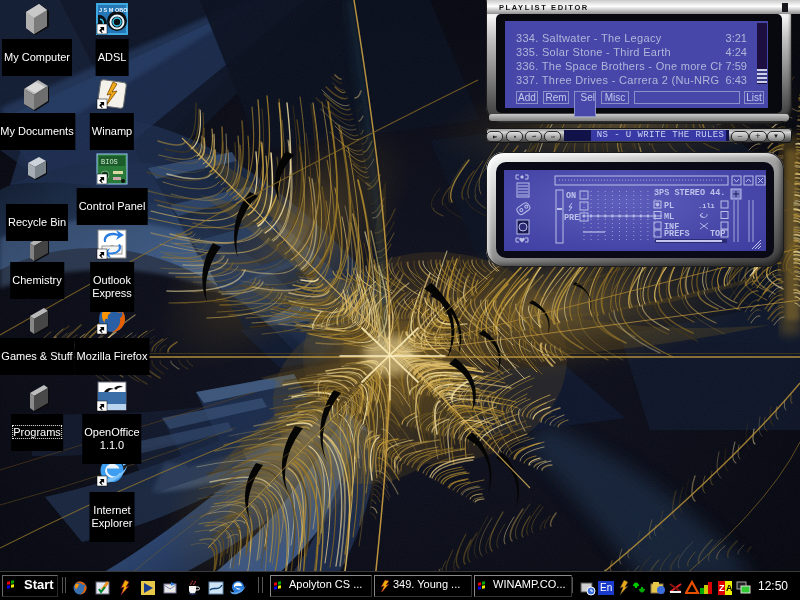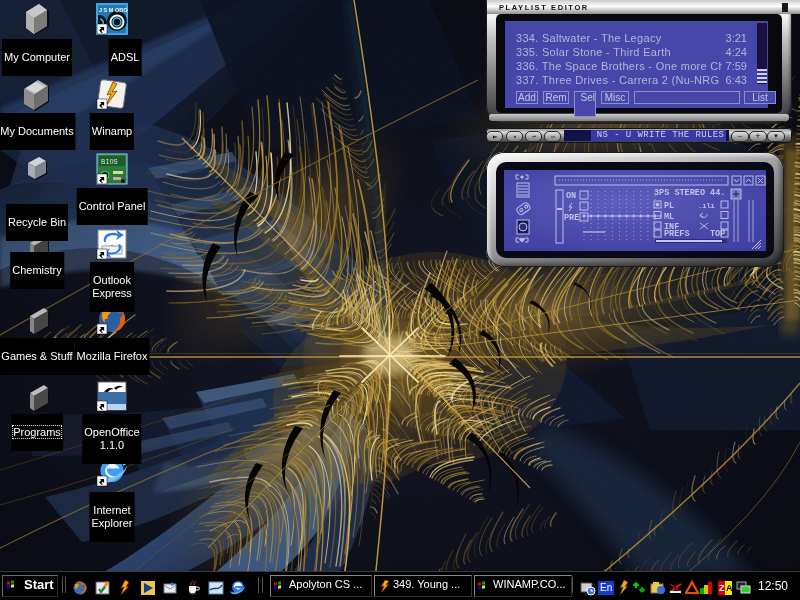--- a/index.html
+++ b/index.html
@@ -1831,26 +1831,26 @@
 <path d="M9,14 h14 v3 h-14 z" fill="#3d9df0" opacity="0"></path>
 <path d="M1,21 C7,27 24,23 31,11 C29,22 12,31 3,27 Z" fill="#7cc0f8"></path>
 <path d="M26,4 c3,-2 6,-1 5,2 c-0.5,1.5 -2,3 -4,4" stroke="#7cc0f8" stroke-width="2" fill="none"></path>
 </g>
     <g transform="translate(1,21)">
       <rect width="10" height="10" fill="#fff" stroke="#000" stroke-width="0.5"></rect>
       <path d="M2,8 L2,4 L5,4 L5,2 L8,5 L5,8 L5,6 L3,6 L3,8 Z" fill="#000" transform="rotate(-45 5 5)"></path>
     </g>
   </svg>
 <div class="lbl" style="left:37px;top:39px;transform:translateX(-50%);text-align:center">My Computer</div>
-<div class="lbl" style="left:125px;top:39px;transform:translateX(-50%);text-align:left">ADSL</div>
+<div class="lbl" style="left:112px;top:39px;transform:translateX(-50%);text-align:left">ADSL</div>
 <div class="lbl" style="left:37px;top:113px;transform:translateX(-50%);text-align:center">My Documents</div>
 <div class="lbl" style="left:112px;top:113px;transform:translateX(-50%);text-align:center">Winamp</div>
 <div class="lbl" style="left:37px;top:204px;transform:translateX(-50%);text-align:center">Recycle Bin</div>
 <div class="lbl" style="left:112px;top:188px;transform:translateX(-50%);text-align:center">Control Panel</div>
-<div class="lbl" style="left:37px;top:252px;transform:translateX(-50%);text-align:right">Chemistry</div>
+<div class="lbl" style="left:37px;top:262px;transform:translateX(-50%);text-align:right">Chemistry</div>
 <div class="lbl" style="left:112px;top:262px;transform:translateX(-50%);text-align:center">Outlook<br>Express</div>
 <div class="lbl" style="left:37px;top:338px;transform:translateX(-50%);text-align:center">Games &amp; Stuff</div>
 <div class="lbl" style="left:112px;top:338px;transform:translateX(-50%);text-align:center">Mozilla Firefox</div>
 <div class="lbl" style="left:37px;top:414px;transform:translateX(-50%);text-align:center"><span style="outline:1px dotted #e8e8e8;outline-offset:0px">Programs</span></div>
 <div class="lbl" style="left:112px;top:414px;transform:translateX(-50%);text-align:center">OpenOffice<br>1.1.0</div>
 <div class="lbl" style="left:112px;top:492px;transform:translateX(-50%);text-align:center">Internet<br>Explorer</div>
 
 <div class="abs" style="left:486px;top:-14px;width:306px;height:138px;border-radius:18px;background:linear-gradient(180deg,#9a9a9a,#d8d8d8 14%,#f5f5f5 22%,#c2c2c2 38%,#8f8f8f 60%,#5a5a5a 82%,#343434);box-shadow:inset 0 0 0 1px #1c1c1c,inset -2px -2px 3px rgba(0,0,0,0.45);"></div>
 <div class="abs" style="left:487px;top:0;width:304px;height:14px;background:linear-gradient(180deg,#cacaca,#ffffff 45%,#8f8f8f);color:#141414;font-size:7.5px;letter-spacing:1.6px;font-weight:bold;padding-left:12px;line-height:15px;">PLAYLIST EDITOR</div>
 <div class="abs" style="left:782px;top:3px;width:6px;height:9px;background:#18181c;"></div>
@@ -1864,21 +1864,21 @@
 <div class="abs" style="left:707px;top:31px;color:#b0b6d8;font-size:11px;line-height:14px;text-align:right;width:40px;white-space:pre;">3:21
 4:24
 7:59
 6:43</div>
 <div class="abs" style="left:757px;top:23px;width:10px;height:61px;background:#1d1040;"></div>
 <div class="abs" style="left:757px;top:69px;width:10px;height:14px;background:repeating-linear-gradient(180deg,#cdd1ea 0 2px,#3a3a85 2px 4px);"></div>
 <div class="abs" style="left:516px;top:91px;width:22px;height:13px;background:#4848ab;border:1px solid #8a90c8;color:#c2c8ea;font-size:10px;line-height:12px;text-align:center;box-sizing:border-box;">Add</div>
 <div class="abs" style="left:543px;top:91px;width:26px;height:13px;background:#4848ab;border:1px solid #8a90c8;color:#c2c8ea;font-size:10px;line-height:12px;text-align:center;box-sizing:border-box;">Rem</div>
 <div class="abs" style="left:574px;top:91px;width:22px;height:26px;background:#4848ab;border:1px solid #8a90c8;color:#c2c8ea;font-size:10px;line-height:12px;text-align:right;box-sizing:border-box;">Sel</div>
 <div class="abs" style="left:601px;top:91px;width:28px;height:13px;background:#4848ab;border:1px solid #8a90c8;color:#c2c8ea;font-size:10px;line-height:12px;text-align:center;box-sizing:border-box;">Misc</div>
-<div class="abs" style="left:744px;top:91px;width:32px;height:13px;background:#4848ab;border:1px solid #8a90c8;color:#c2c8ea;font-size:10px;line-height:12px;text-align:center;box-sizing:border-box;">List</div>
+<div class="abs" style="left:744px;top:91px;width:20px;height:13px;background:#4848ab;border:1px solid #8a90c8;color:#c2c8ea;font-size:10px;line-height:12px;text-align:center;box-sizing:border-box;">List</div>
 <div class="abs" style="left:634px;top:91px;width:106px;height:13px;border:1px solid #8a90c8;background:#4747aa;box-sizing:border-box;"></div>
 <div class="abs" style="left:486px;top:128px;width:306px;height:15px;border-radius:4px;background:linear-gradient(180deg,#8a8a8a,#d5d5d5 30%,#787878 65%,#303030);box-shadow:inset 0 0 0 1px #151515;"></div>
 <div class="abs" style="left:486px;top:131px;width:15px;height:9px;border-radius:5px;background:linear-gradient(180deg,#e2e2e2,#7e7e7e);border:1px solid #2a2a2a;color:#1a1a1a;font-size:4px;line-height:9px;text-align:center;letter-spacing:-1px;">▶⏸</div>
 <div class="abs" style="left:506px;top:131px;width:15px;height:9px;border-radius:5px;background:linear-gradient(180deg,#e2e2e2,#7e7e7e);border:1px solid #2a2a2a;color:#1a1a1a;font-size:4px;line-height:9px;text-align:center;letter-spacing:-1px;">⏺</div>
 <div class="abs" style="left:525px;top:131px;width:15px;height:9px;border-radius:5px;background:linear-gradient(180deg,#e2e2e2,#7e7e7e);border:1px solid #2a2a2a;color:#1a1a1a;font-size:4px;line-height:9px;text-align:center;letter-spacing:-1px;">⏮</div>
 <div class="abs" style="left:544px;top:131px;width:15px;height:9px;border-radius:5px;background:linear-gradient(180deg,#e2e2e2,#7e7e7e);border:1px solid #2a2a2a;color:#1a1a1a;font-size:4px;line-height:9px;text-align:center;letter-spacing:-1px;">⏭</div>
 <div class="abs" style="left:564px;top:130px;width:165px;height:11px;background:#12124a;"></div>
 <div class="abs" style="left:567px;top:132px;color:#c8d0f0;font-size:9px;line-height:9px;font-family:'Liberation Mono',monospace;margin-left:28px;">1:22</div>
 <div class="abs" style="left:591px;top:130px;width:135px;height:11px;background:#3939a5;color:#ccd4f4;font-size:9px;line-height:11px;font-family:'Liberation Mono',monospace;white-space:nowrap;overflow:hidden;letter-spacing:0.4px;">&nbsp;NS - U WRITE THE RULES (S</div>
 <div class="abs" style="left:731px;top:131px;width:16px;height:9px;border-radius:5px;background:linear-gradient(180deg,#e2e2e2,#7e7e7e);border:1px solid #2a2a2a;color:#1a1a1a;font-size:8px;line-height:8px;text-align:center;">–</div>

